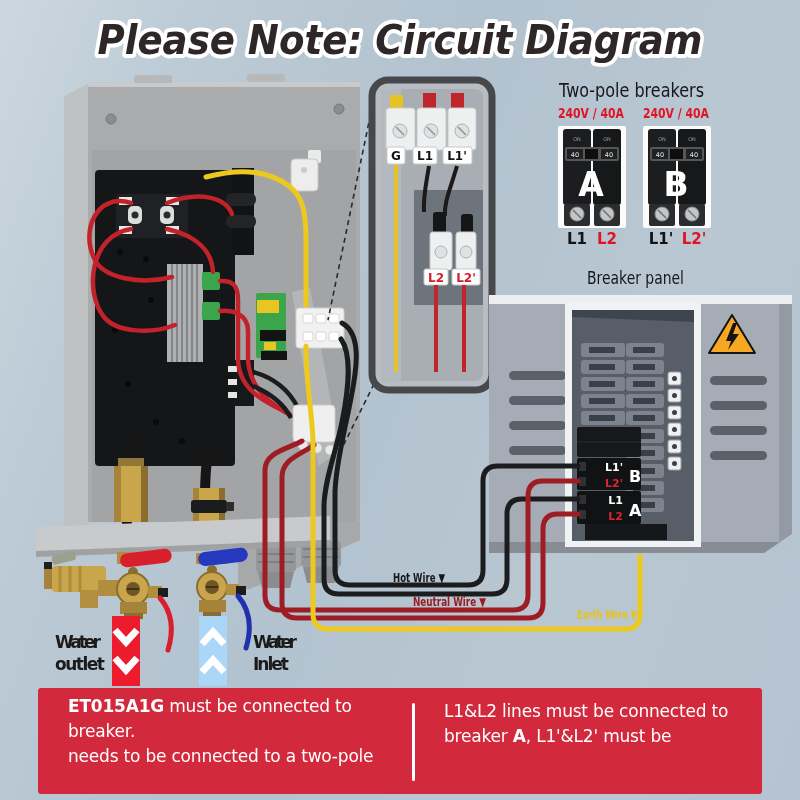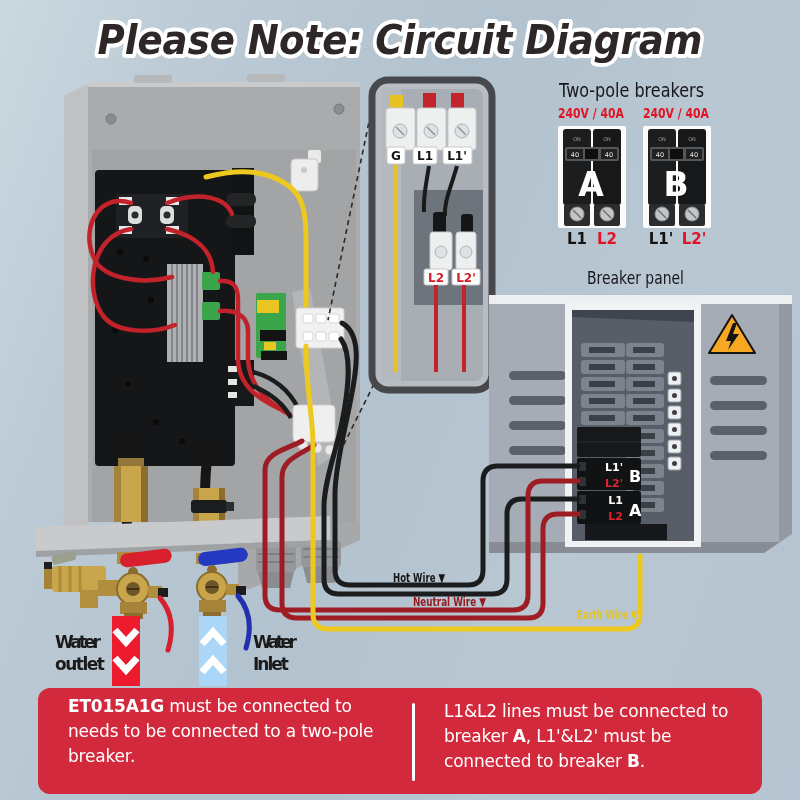--- a/index.html
+++ b/index.html
@@ -12,21 +12,21 @@
   .title-text{
     font-family:"DejaVu Sans",sans-serif;
     font-weight:bold;font-style:italic;font-size:40px;
     fill:#2e2728;stroke:#ffffff;stroke-width:8px;
     paint-order:stroke fill;stroke-linejoin:round;
   }
   .h-label{font-weight:normal;fill:#17171c;}
   .red-bold{font-weight:bold;fill:#e01424;}
   .note-box{
     position:absolute;left:38px;top:688px;width:724px;height:106px;
-    background:#d2293d;border-radius:12px;
+    background:#d2293d;border-radius:3px;
   }
   .note-divider{position:absolute;left:374px;top:15px;bottom:13px;width:3px;background:#ffffff;border-radius:2px;}
   .note-col{position:absolute;top:6px;color:#ffffff;font-size:17px;line-height:25px;letter-spacing:-0.2px;}
   .note-col.left{left:30px;width:340px;}
   .note-col.right{left:406px;top:11px;width:322px;}
   .nl{white-space:nowrap;}
   .nl .b{font-weight:bold;}
 </style>
 </head>
 <body>
@@ -448,23 +448,22 @@
   </g>
 
   <text x="393" y="582" font-weight="bold" font-size="12" fill="#161616" textLength="52" lengthAdjust="spacingAndGlyphs">Hot Wire ▼</text>
   <text x="413" y="606" font-weight="bold" font-size="12" fill="#9b1b22" textLength="73" lengthAdjust="spacingAndGlyphs">Neutral Wire ▼</text>
   <text x="577" y="619" font-weight="bold" font-size="12" fill="#e6c31e" textLength="60" lengthAdjust="spacingAndGlyphs">Earth Wire ▼</text>
 </svg>
 
 <div class="note-box">
   <div class="note-col left">
         <div class="nl"><span class="b">ET015A1G</span><span> must be connected to</span></div>
+        <div class="nl"><span>breaker.</span></div>
         <div class="nl"><span>needs to be connected to a two-pole</span></div>
-        <div class="nl"><span>breaker.</span></div>
       </div>
   <div class="note-divider"></div>
   <div class="note-col right">
         <div class="nl"><span>L1&amp;L2 lines must be connected to</span></div>
         <div class="nl"><span>breaker </span><span class="b">A</span><span>, L1'&amp;L2' must be</span></div>
-        <div class="nl"><span>connected to breaker </span><span class="b">B</span><span>.</span></div>
       </div>
 </div>
 </div>
 
 </body></html>

